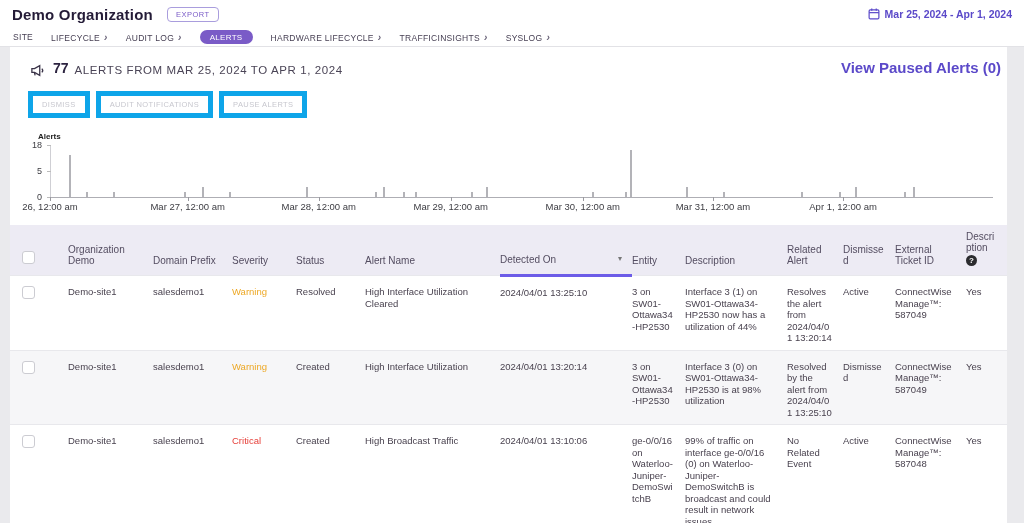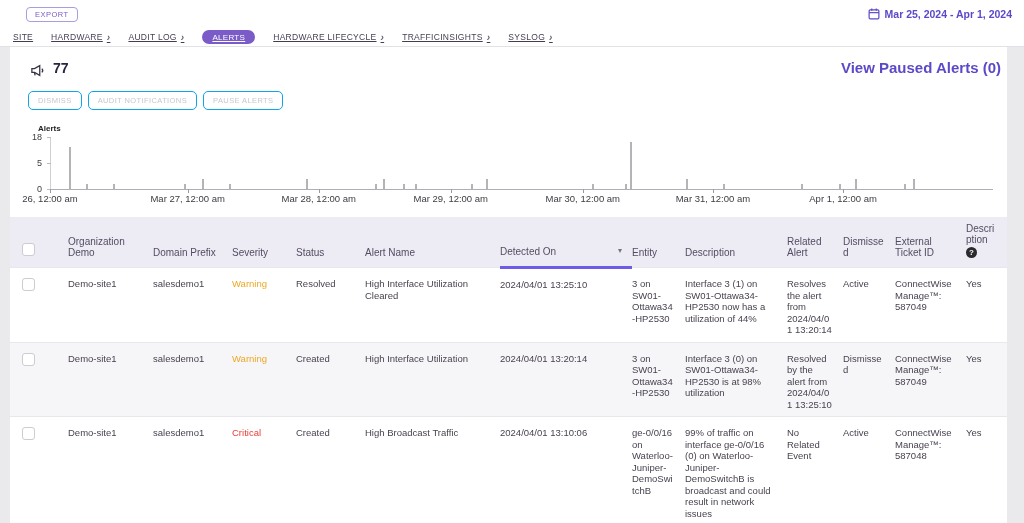--- a/index.html
+++ b/index.html
@@ -10,41 +10,41 @@
   .topbar { height:28px; background:#fff; display:flex; align-items:center; padding:0 12px; }
   .title { font-size:15px; font-weight:bold; color:#241b37; letter-spacing:.2px; }
   .export-btn { margin-left:14px; font-size:7.5px; letter-spacing:.5px; color:#7a5bc7;
                 border:1px solid #a99ddd; border-radius:4px; padding:2px 8px; background:#fff; cursor:pointer; }
   .spacer { flex:1; }
   .daterange { display:flex; align-items:center; gap:5px; color:#5b49c9; font-size:10.5px; font-weight:600; cursor:pointer; }
 
   
   .navbar { height:19px; background:#fff; border-bottom:1px solid #e2e2e6; display:flex;
             align-items:center; gap:18px; padding:0 0 0 13px; }
-  .nav-item { font-size:8.5px; letter-spacing:.3px; color:#453e52; cursor:pointer; display:flex; align-items:center;text-decoration:underline; }
+  .nav-item { font-size:8.5px; letter-spacing:.3px; color:#453e52; cursor:pointer; display:flex; align-items:flex-end; }
   .chev::after { content:"\203A"; font-size:10px; font-weight:bold; color:#6b657a; margin-left:4px; }
   .pill { background:#7a5bc7; color:#fff; border-radius:9px; padding:2.5px 10px; font-size:8px; }
 
   
   .content { position:absolute; top:47px; left:10px; width:997px; bottom:0; background:#fff; }
 
   .alerts-head { display:flex; align-items:flex-end; padding:12px 6px 0 20px; }
   .mega { position:relative; top:1px; margin-right:8px; }
   .alert-count { font-size:14px; font-weight:bold; color:#2c2340; margin-right:6px; }
   .alert-head-text { font-size:11.5px; color:#4a4456; letter-spacing:.6px; }
   .view-paused { margin-left:auto; font-size:15px; font-weight:600; color:#5b49c9; cursor:pointer; }
 
   .toolbar { display:flex; align-items:center; margin:15px 12px 0 12px; }
   .search-box { width:333px; height:19px; border:1px solid #ccccd2; border-radius:4px;
                 display:flex; align-items:center; padding:0 6px; gap:4px; background:#fff; }
   .search-box input { border:none; outline:none; flex:1; font-size:10px; color:#555;
                       font-family:"Liberation Sans", sans-serif; }
   .search-box input::placeholder { color:#9a96a6; }
   .tb-btn { margin-left:6px; font-size:7.5px; letter-spacing:.4px; color:#c7c7ce; background:#fff;
-            border:1px solid #0ea5e9; border-radius:5px; padding:4px 9px; cursor:default; }
+            border:5px solid #0ea5e9; border-radius:0; padding:4px 9px; cursor:default; }
 
   
   .chart { margin:14px 6px 0 0; }
   .chart-ylabel { font-size:8px; font-weight:bold; color:#222; margin:0 0 4px 28px; }
   .chart-plot { position:relative; margin-left:40px; margin-right:8px; height:53px;
                 border-bottom:1px solid #aeaeb4; border-left:1px solid #cfcfd4; }
   .ytick { position:absolute; left:0; width:100%; height:0; }
   .ytick-label { position:absolute; left:-9px; transform:translate(-100%,-50%);
                  font-size:9px; color:#3c3c42; }
   .ytick-mark { position:absolute; left:-4px; top:0; width:4px; height:1px; background:#bbb; }
@@ -68,39 +68,40 @@
   th.sorted { border-bottom:3px solid #6c5ce7; position:relative; }
   .sort-caret { position:absolute; right:10px; bottom:11px; font-size:8px; color:#777; }
   .help-icon { display:inline-block; width:11px; height:11px; border-radius:50%; background:#2b2b2e;
                color:#fff; font-size:8px; font-weight:bold; text-align:center; line-height:11px;
                margin-top:2px; cursor:pointer; }
 </style>
 </head>
 <body>
 
 <div class="topbar">
+  <span class="title">Demo Organization</span>
   <button class="export-btn">EXPORT</button>
   <span class="spacer"></span>
   <span class="daterange">
     <svg class="cal" width="12" height="12" viewBox="0 0 16 16">
       <rect x="1.5" y="2.5" width="13" height="12" rx="1.5" fill="none" stroke="#5b49c9" stroke-width="1.6"></rect>
       <line x1="1.5" y1="6.2" x2="14.5" y2="6.2" stroke="#5b49c9" stroke-width="1.6"></line>
       <line x1="5" y1="0.8" x2="5" y2="3.5" stroke="#5b49c9" stroke-width="1.6"></line>
       <line x1="11" y1="0.8" x2="11" y2="3.5" stroke="#5b49c9" stroke-width="1.6"></line>
     </svg>
     <span>Mar 25, 2024 - Apr 1, 2024</span>
   </span>
 </div>
 
 <div class="navbar">
   <span class="nav-item">
       <span>SITE</span>
     </span>
   <span class="nav-item">
-      <span>HARDWARE</span>
+      <span>LIFECYCLE</span>
       <i class="chev"></i>
     </span>
   <span class="nav-item">
       <span>AUDIT LOG</span>
       <i class="chev"></i>
     </span>
   <span class="nav-item pill">
       <span>ALERTS</span>
     </span>
   <span class="nav-item">
@@ -119,20 +120,21 @@
 
 <div class="content">
 
   <div class="alerts-head">
     <svg class="mega" width="15" height="13" viewBox="0 0 20 16">
       <path d="M13 1.5 L13 14.5 L6 10.5 L2.5 10.5 L2.5 5.5 L6 5.5 Z" fill="none" stroke="#3a3348" stroke-width="1.7"></path>
       <path d="M15.8 5.5 q2.4 2.5 0 5" fill="none" stroke="#3a3348" stroke-width="1.7"></path>
       <path d="M6 11 L6.8 14.5" fill="none" stroke="#3a3348" stroke-width="1.7"></path>
     </svg>
     <span class="alert-count">77</span>
+    <span class="alert-head-text">ALERTS FROM MAR 25, 2024 TO APR 1, 2024</span>
     <span class="view-paused">View Paused Alerts (0)</span>
   </div>
 
   <div class="toolbar">
     <button class="tb-btn">DISMISS</button>
     <button class="tb-btn">AUDIT NOTIFICATIONS</button>
     <button class="tb-btn">PAUSE ALERTS</button>
   </div>
 
   <div class="chart">

